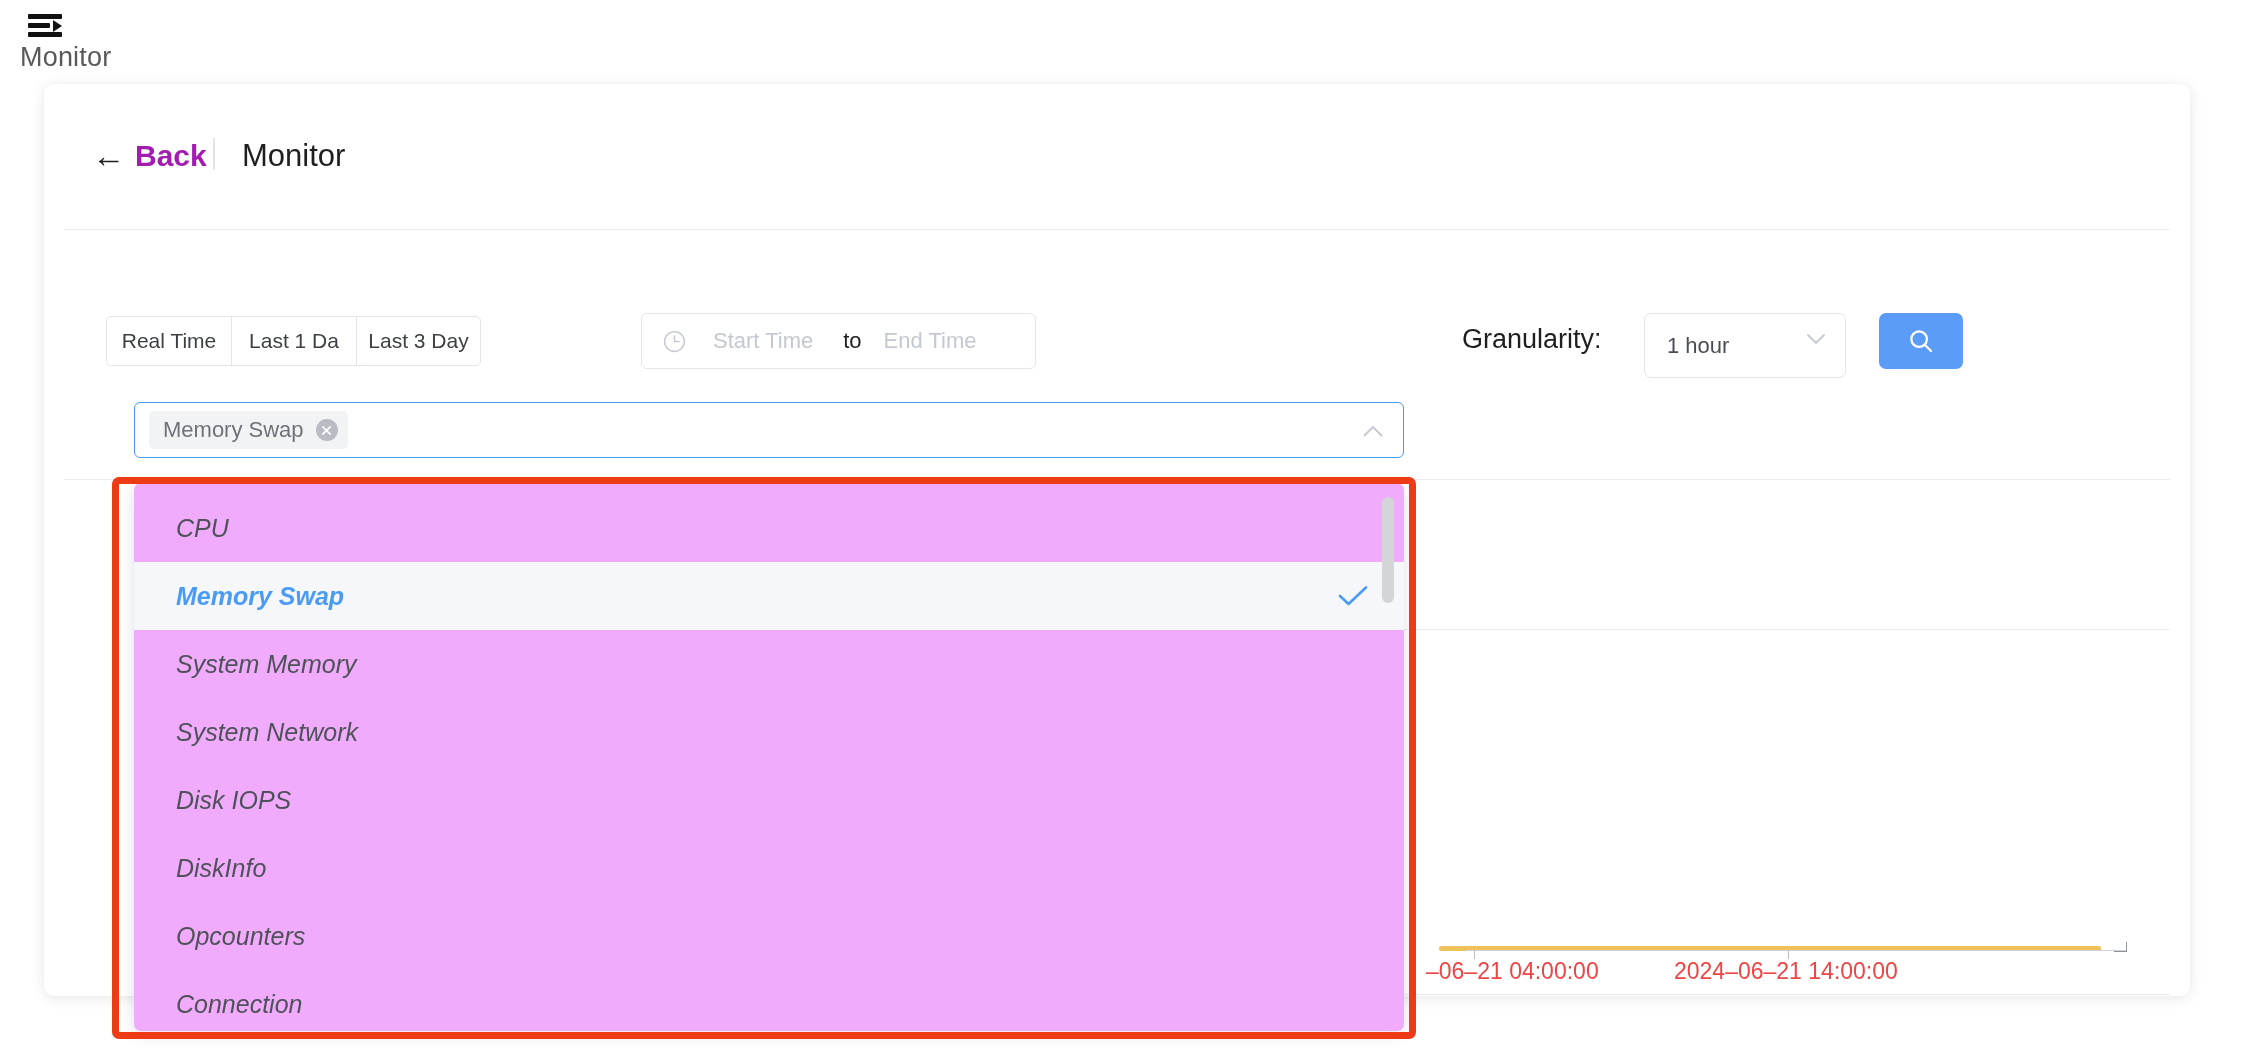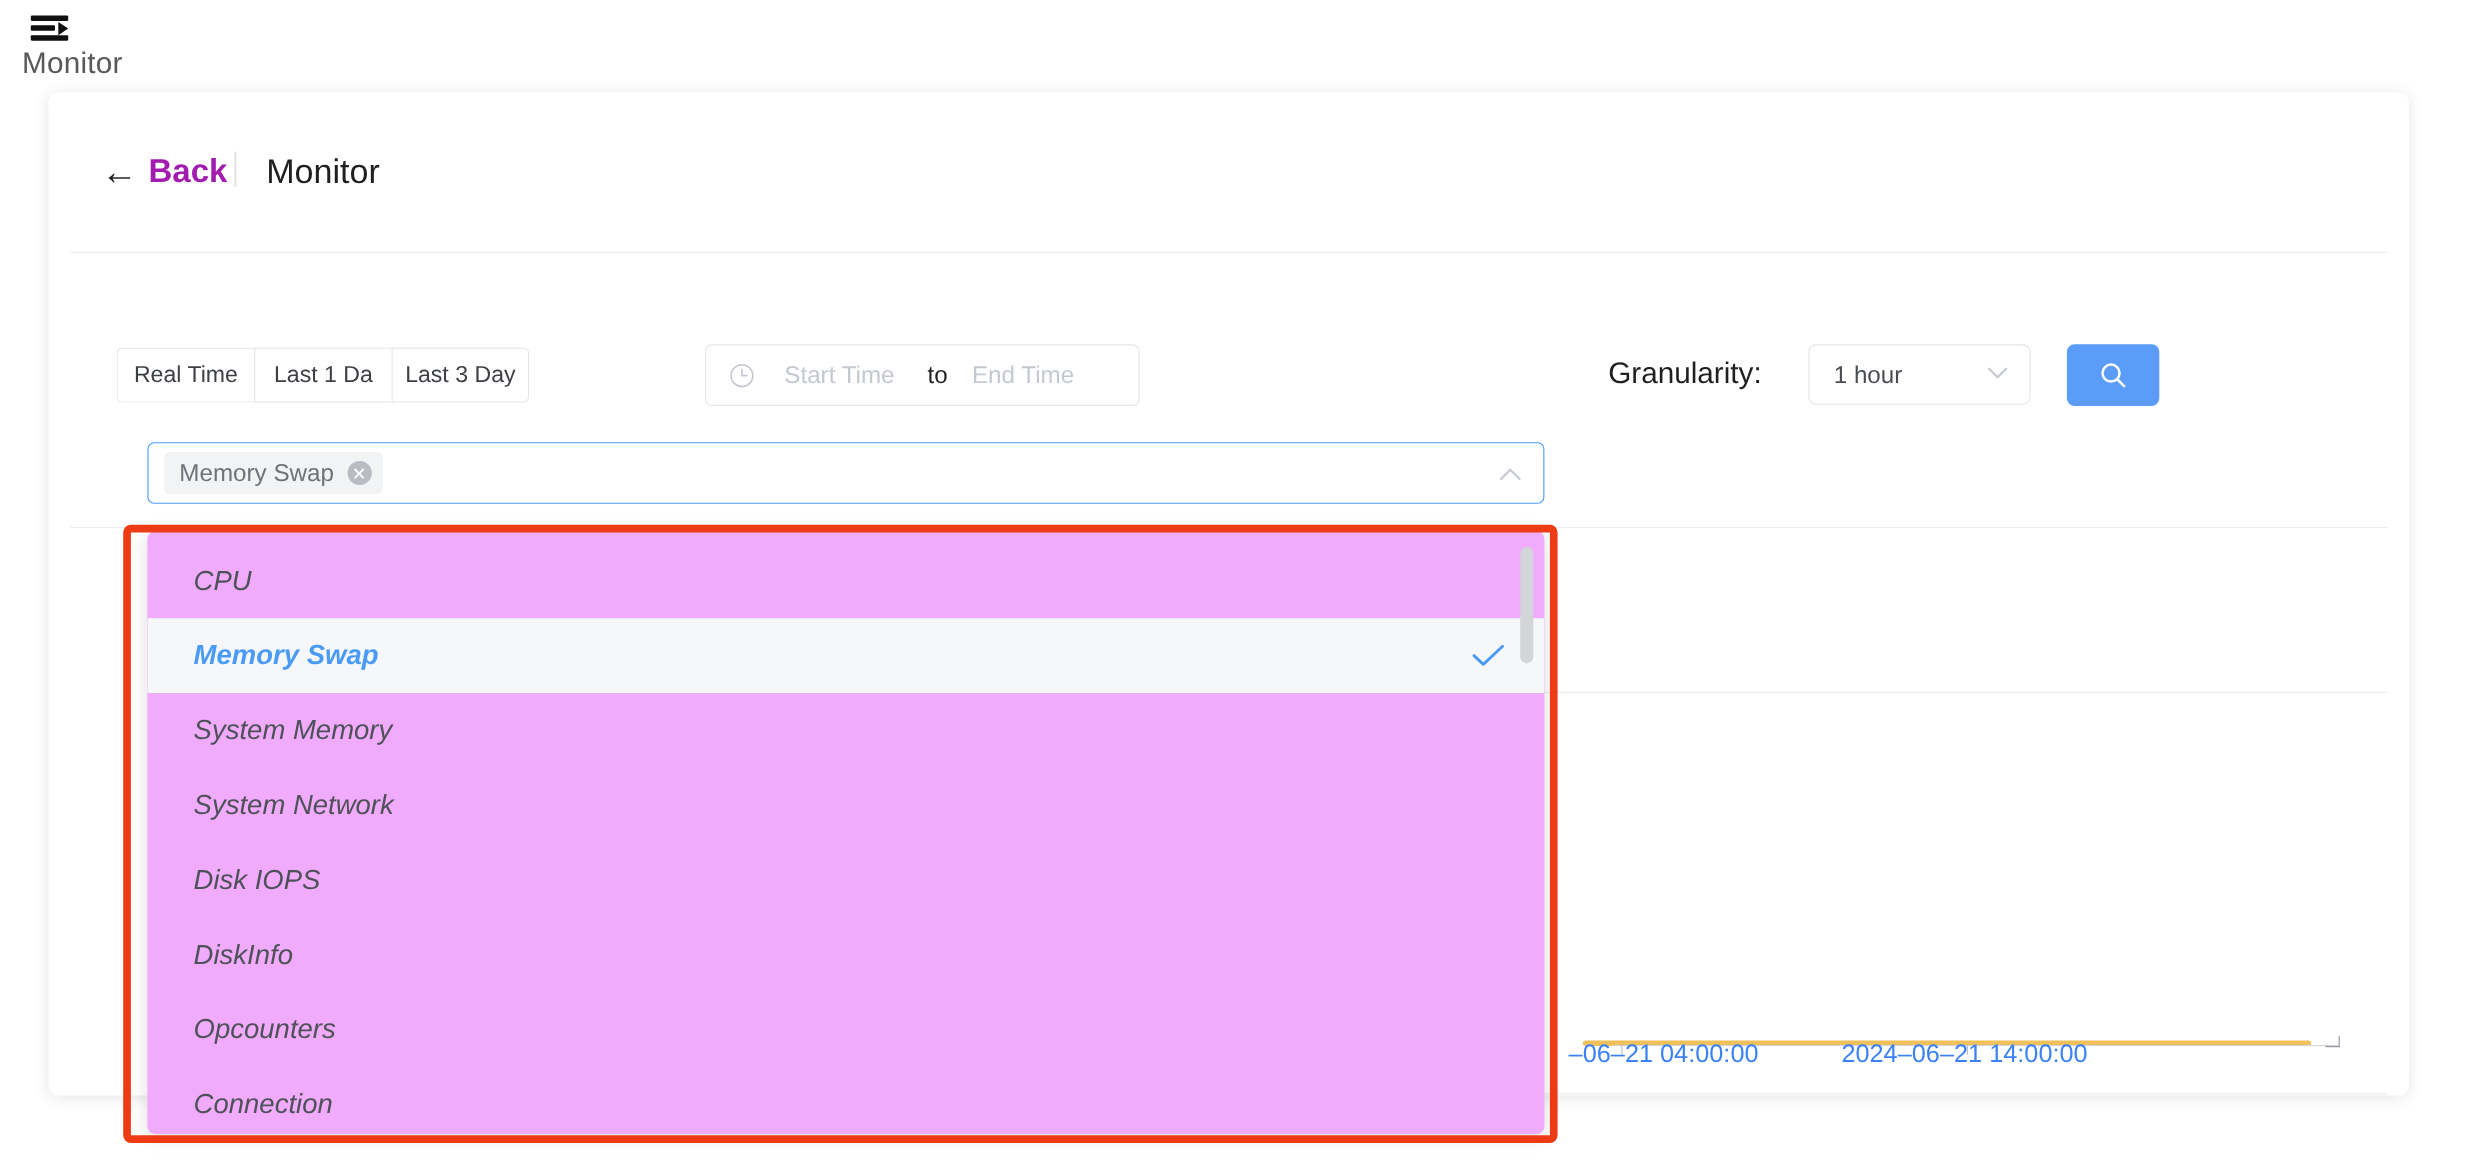--- a/index.html
+++ b/index.html
@@ -183,21 +183,21 @@
     top: 240px;
     font-size: 27px;
     color: #1f1f1f;
     white-space: nowrap;
   }
   .gran-select {
     position: absolute;
     left: 1600px;
     top: 229px;
     width: 202px;
-    height: 55px;
+    height: 65px;
     box-sizing: border-box;
     border: 1px solid #e3e5ea;
     border-radius: 7px;
     background: #ffffff;
     display: flex;
     align-items: center;
   }
   .gran-value {
     font-size: 22px;
     color: #4a4d52;
@@ -348,23 +348,23 @@
     position: absolute;
     left: 1375px;
     top: 552px;
     width: 662px;
     height: 5px;
     background: #f0c05a;
     border-radius: 3px;
   }
   .axis-label {
     position: absolute;
-    top: 550px;
+    top: 564px;
     font-size: 23px;
-    color: #3b82f6;
+    color: #ef4444;
     white-space: nowrap;
   }
 
   
   .dropdown {
     position: absolute;
     left: 90px;
     top: 399px;
     width: 1270px;
     height: 548px;

